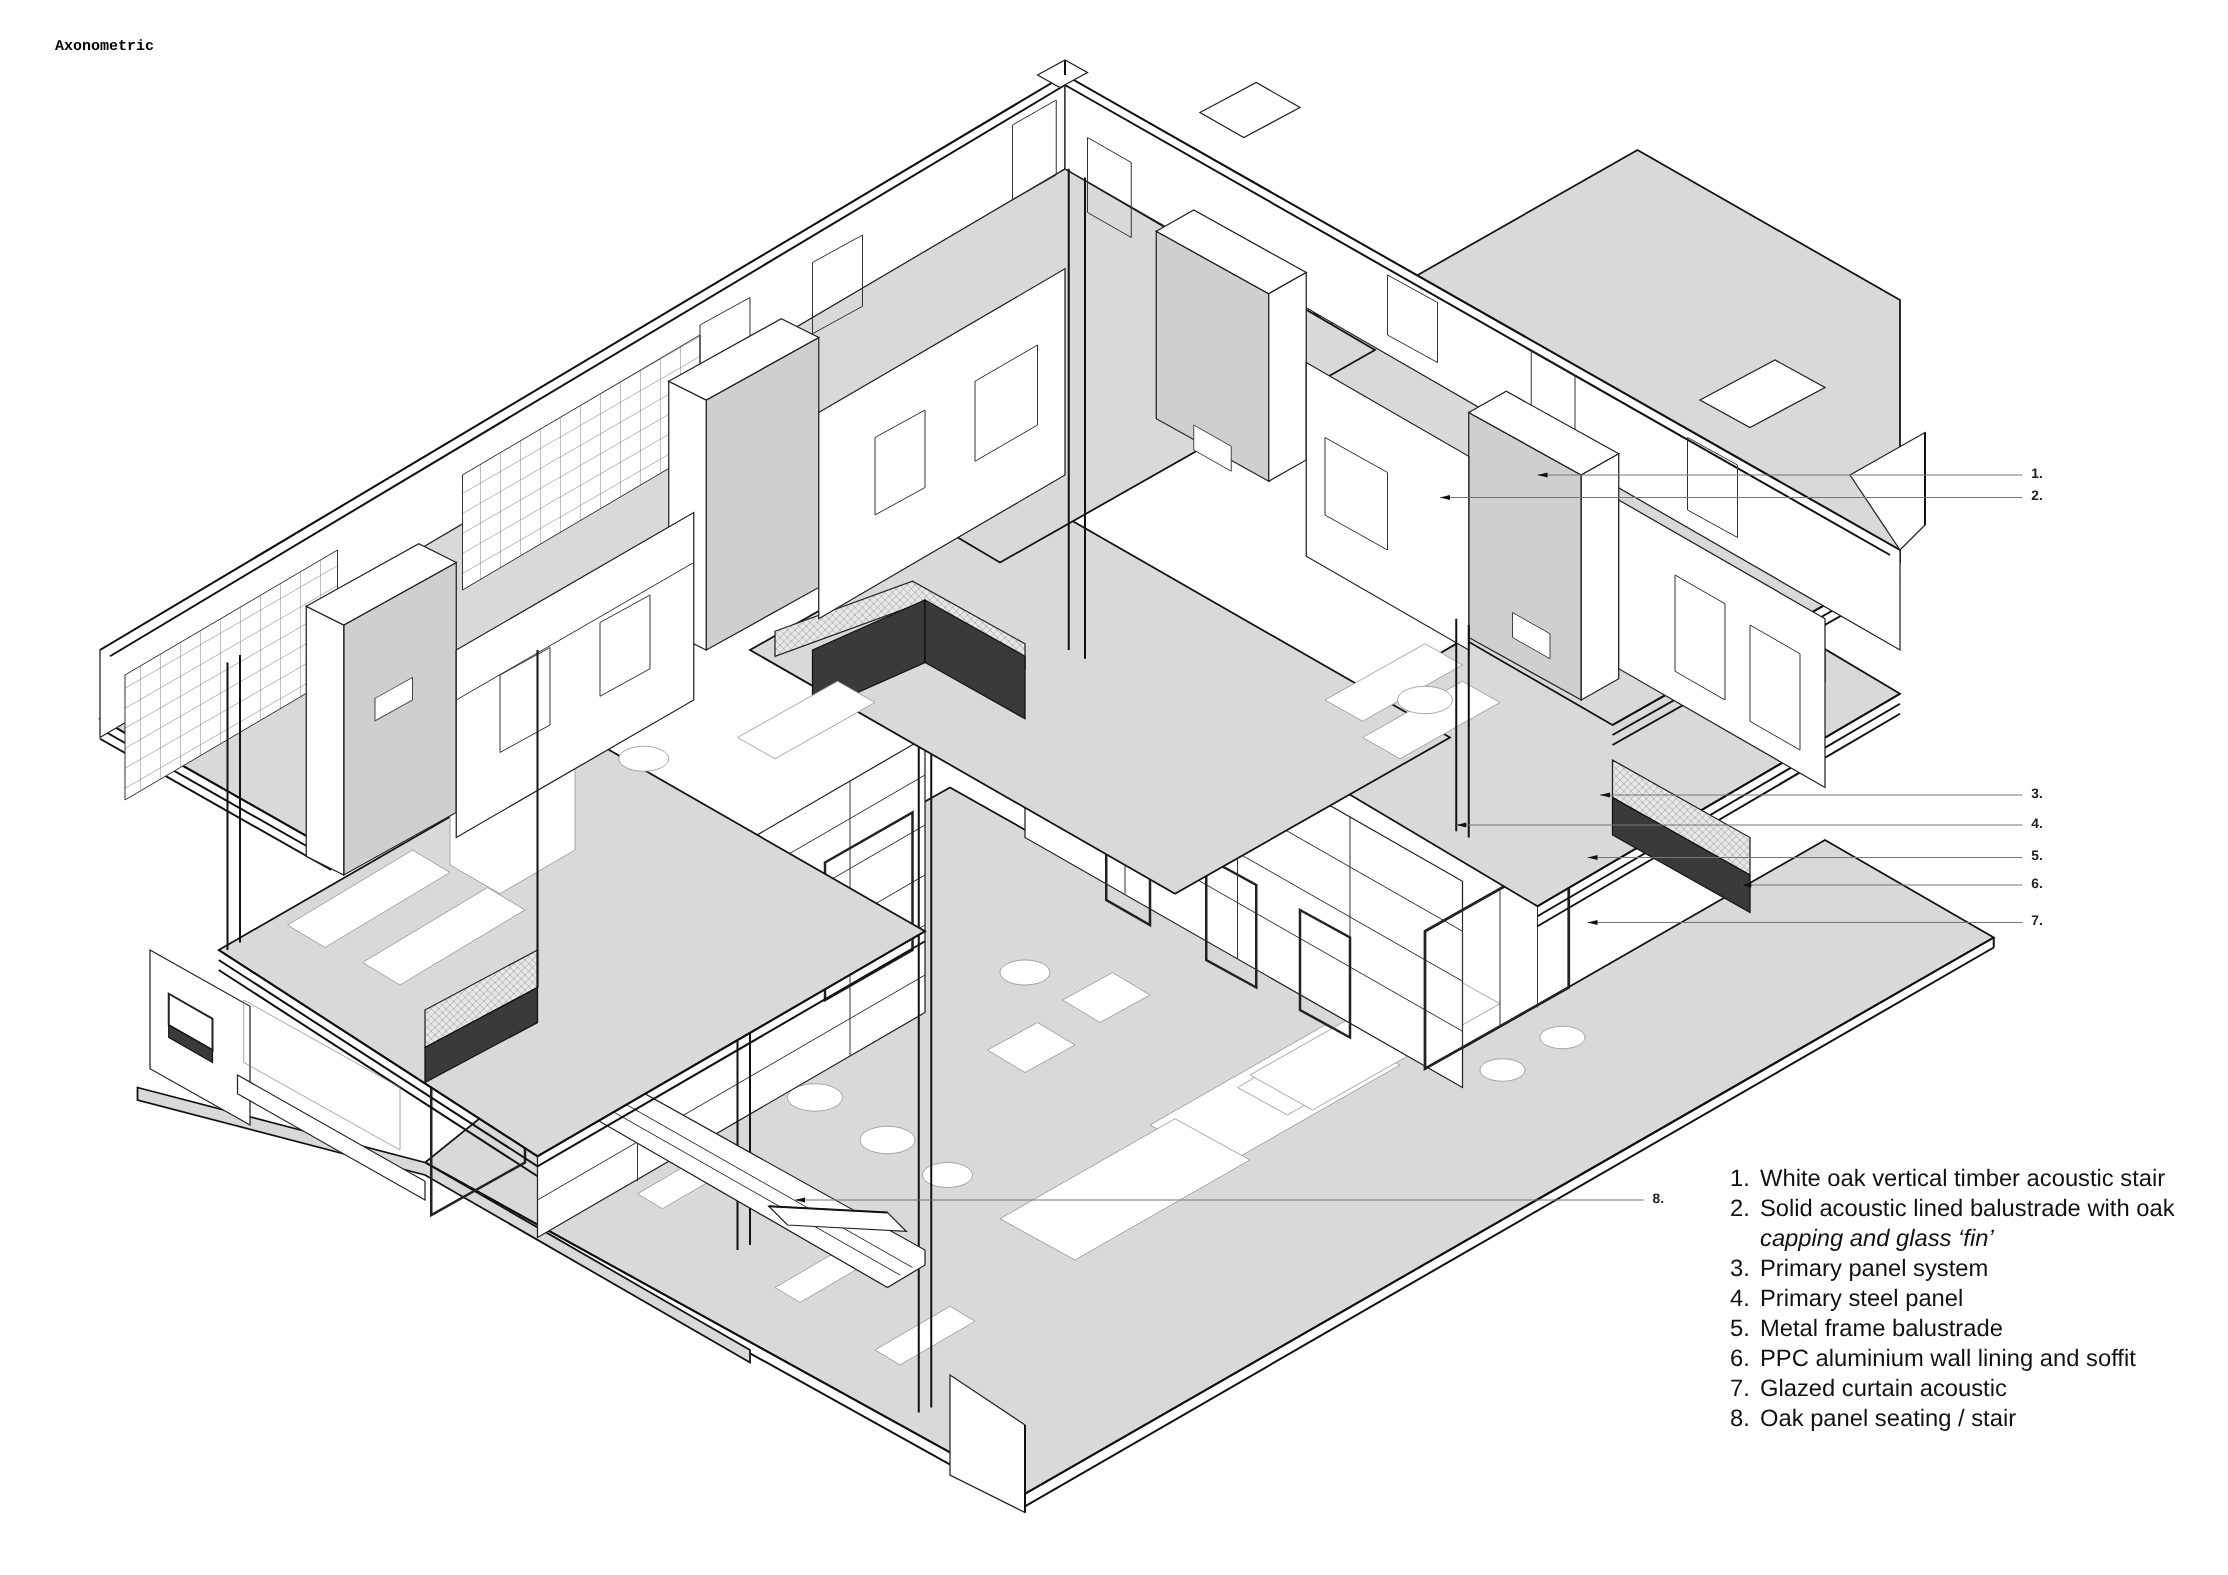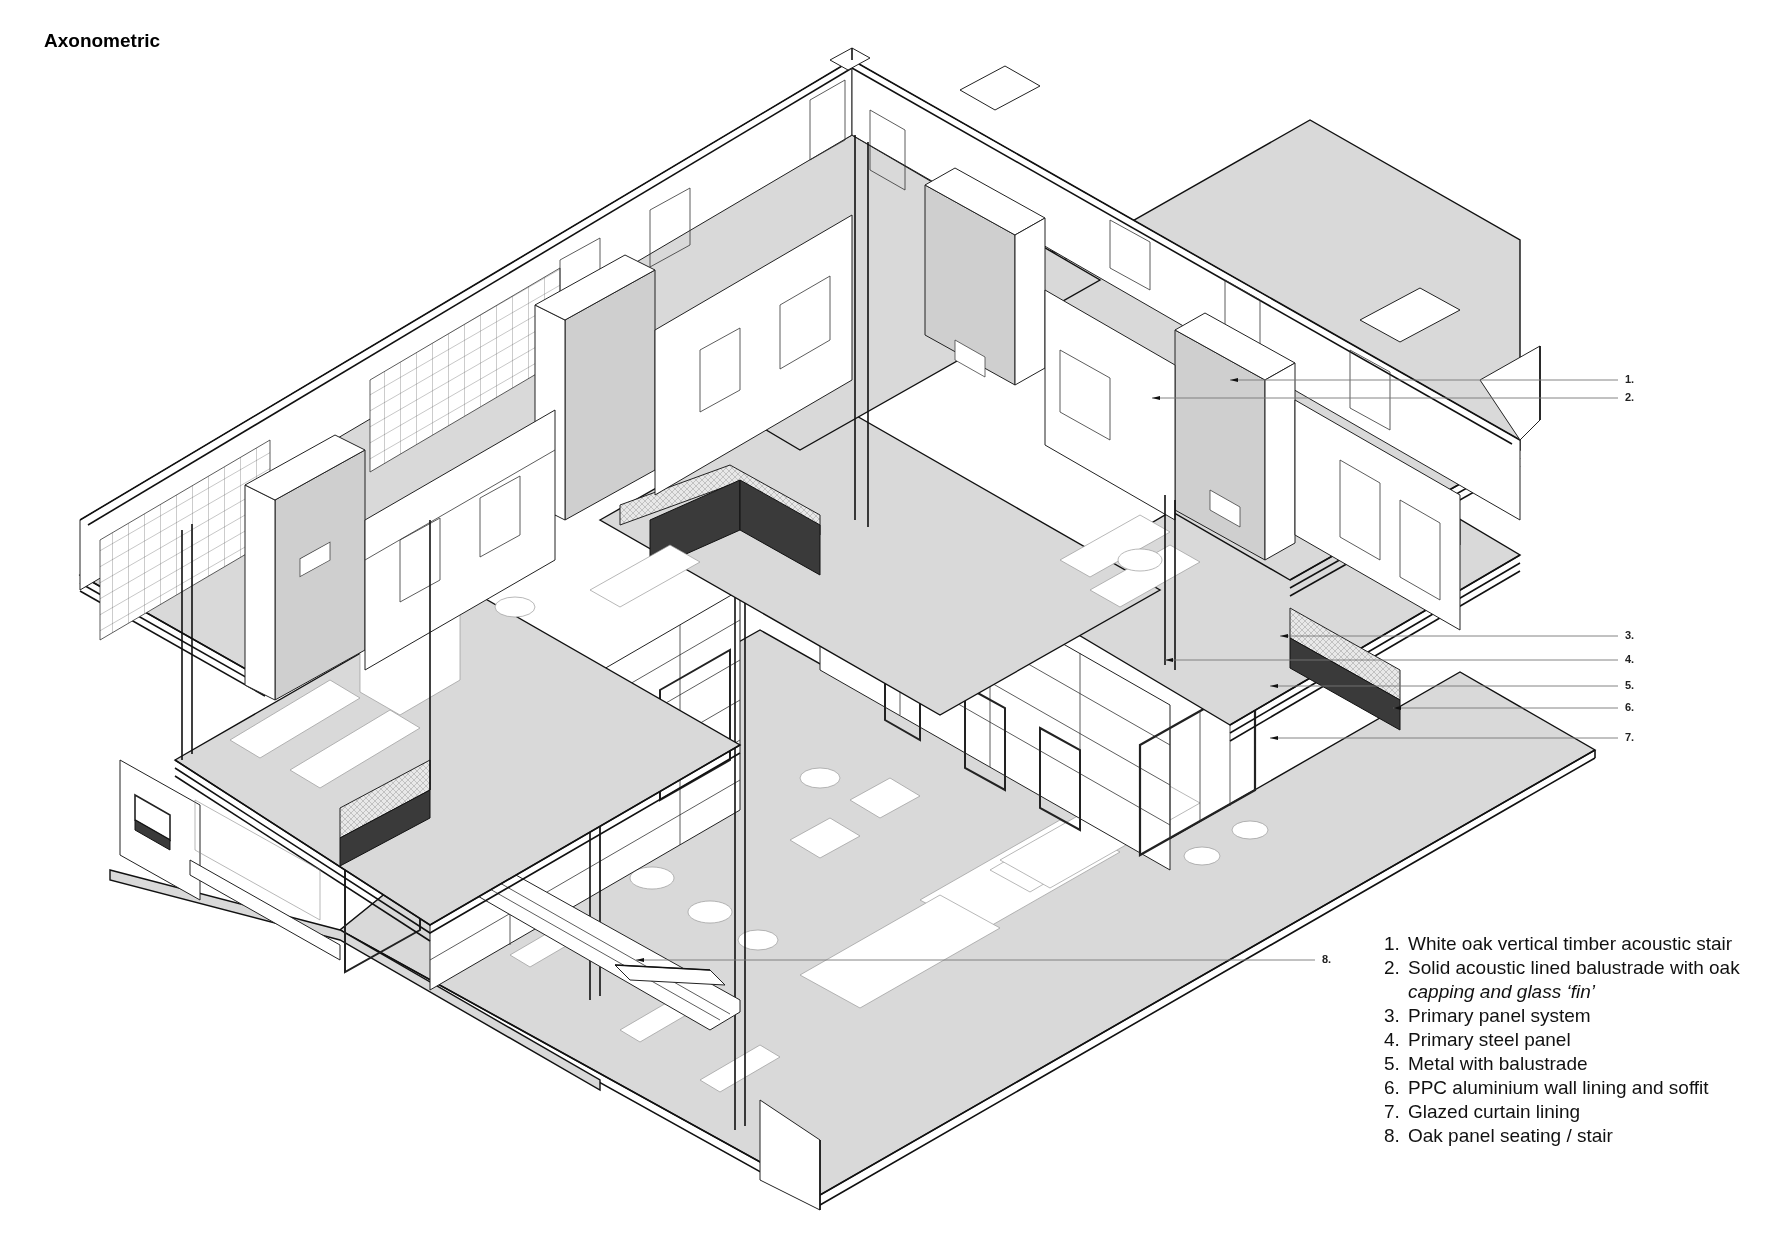--- a/index.html
+++ b/index.html
@@ -1,18 +1,18 @@
 <!DOCTYPE html>
 <html><head>
 <meta charset="utf-8">
 <style>
   html, body { margin: 0; padding: 0; background: #ffffff; }
   body { width: 1782px; height: 1260px; position: relative; overflow: hidden;
          font-family: "Liberation Sans", sans-serif; color: #000; }
-  .title { position: absolute; left: 44px; top: 30px; font-size: 19px; font-weight: bold; }
+  .title { position: absolute; left: 44px; top: 30px; font-size: 12px; font-weight: bold; font-family: Liberation Mono, monospace; }
   svg.drawing { position: absolute; left: 0; top: 0; }
   .callout { position: absolute; font-size: 11px; font-weight: bold; color: #222; }
   .legend { position: absolute; left: 1384px; top: 932px; font-size: 19px; line-height: 24px; color: #111; }
   .legend .row { display: flex; white-space: nowrap; }
   .legend .num { width: 24px; flex: none; }
   .legend .cont { padding-left: 24px; font-style: italic; }
   .ln { stroke: #111; fill: none; stroke-width: 1.6; }
   .thin { stroke: #333; fill: none; stroke-width: 0.8; }
   .hair { stroke: #888; fill: none; stroke-width: 0.6; }
   .floor { fill: #d9d9d9; stroke: #111; stroke-width: 1.4; }
@@ -280,27 +280,27 @@
   <div class="row">
     <span class="num">3.</span>
     <span>Primary panel system</span>
   </div>
   <div class="row">
     <span class="num">4.</span>
     <span>Primary steel panel</span>
   </div>
   <div class="row">
     <span class="num">5.</span>
-    <span>Metal with balustrade</span>
+    <span>Metal frame balustrade</span>
   </div>
   <div class="row">
     <span class="num">6.</span>
     <span>PPC aluminium wall lining and soffit</span>
   </div>
   <div class="row">
     <span class="num">7.</span>
-    <span>Glazed curtain lining</span>
+    <span>Glazed curtain acoustic</span>
   </div>
   <div class="row">
     <span class="num">8.</span>
     <span>Oak panel seating / stair</span>
   </div>
 </div>
 
 </body></html>

